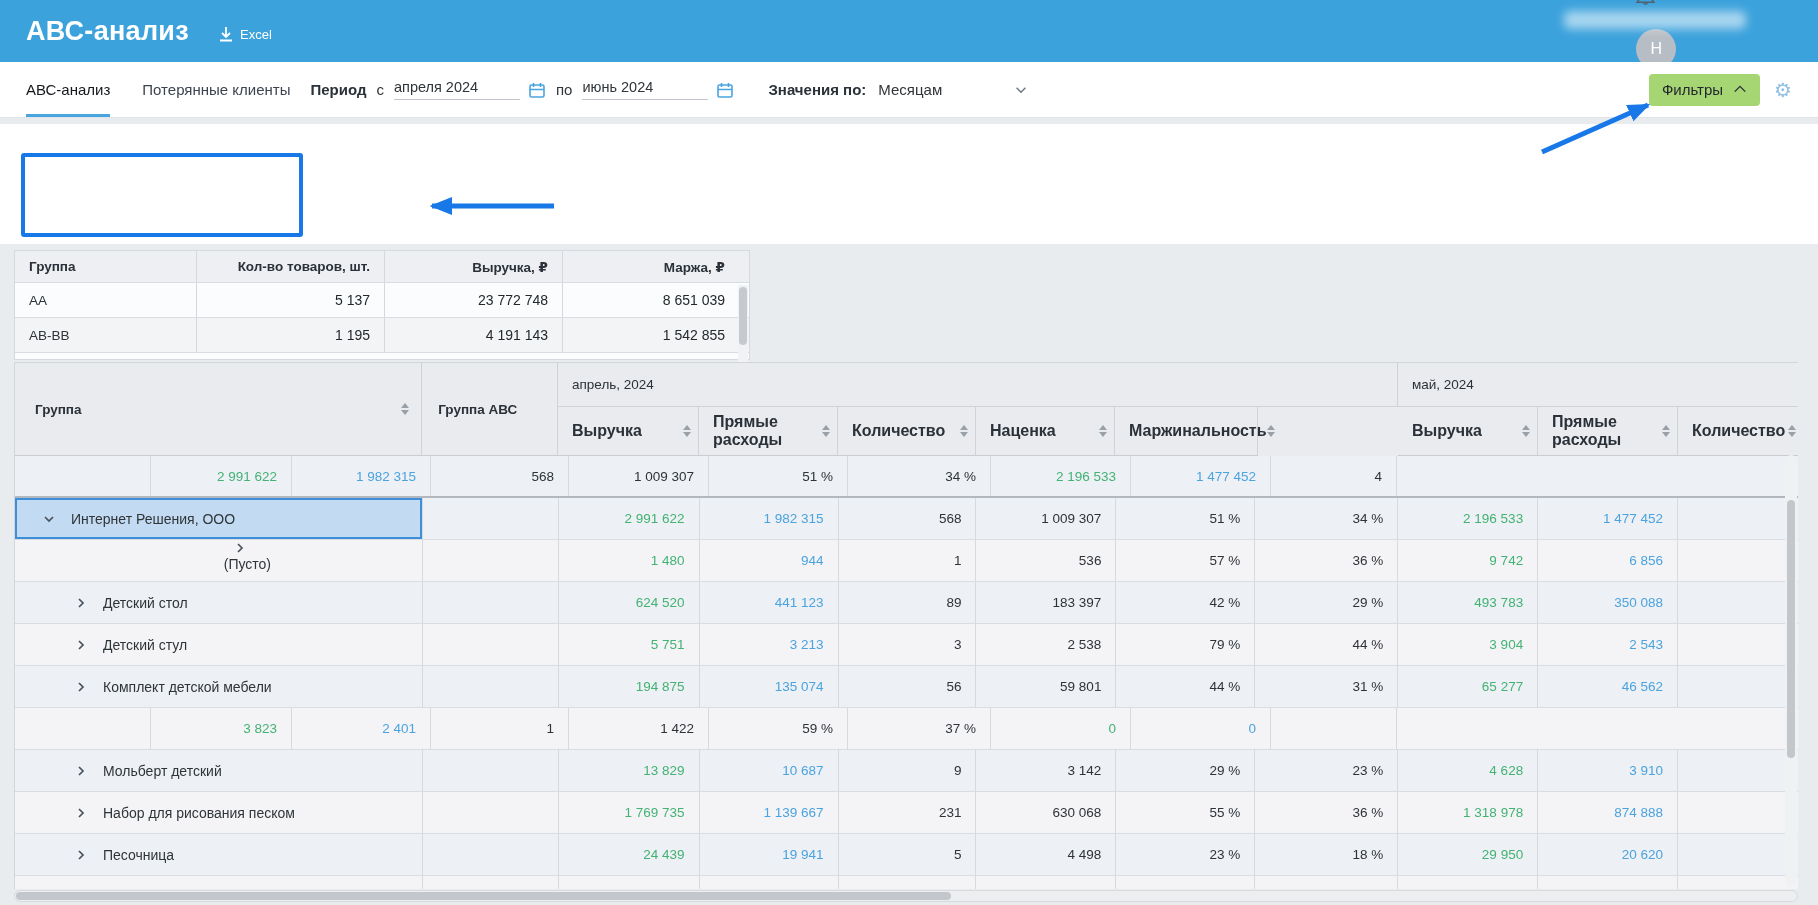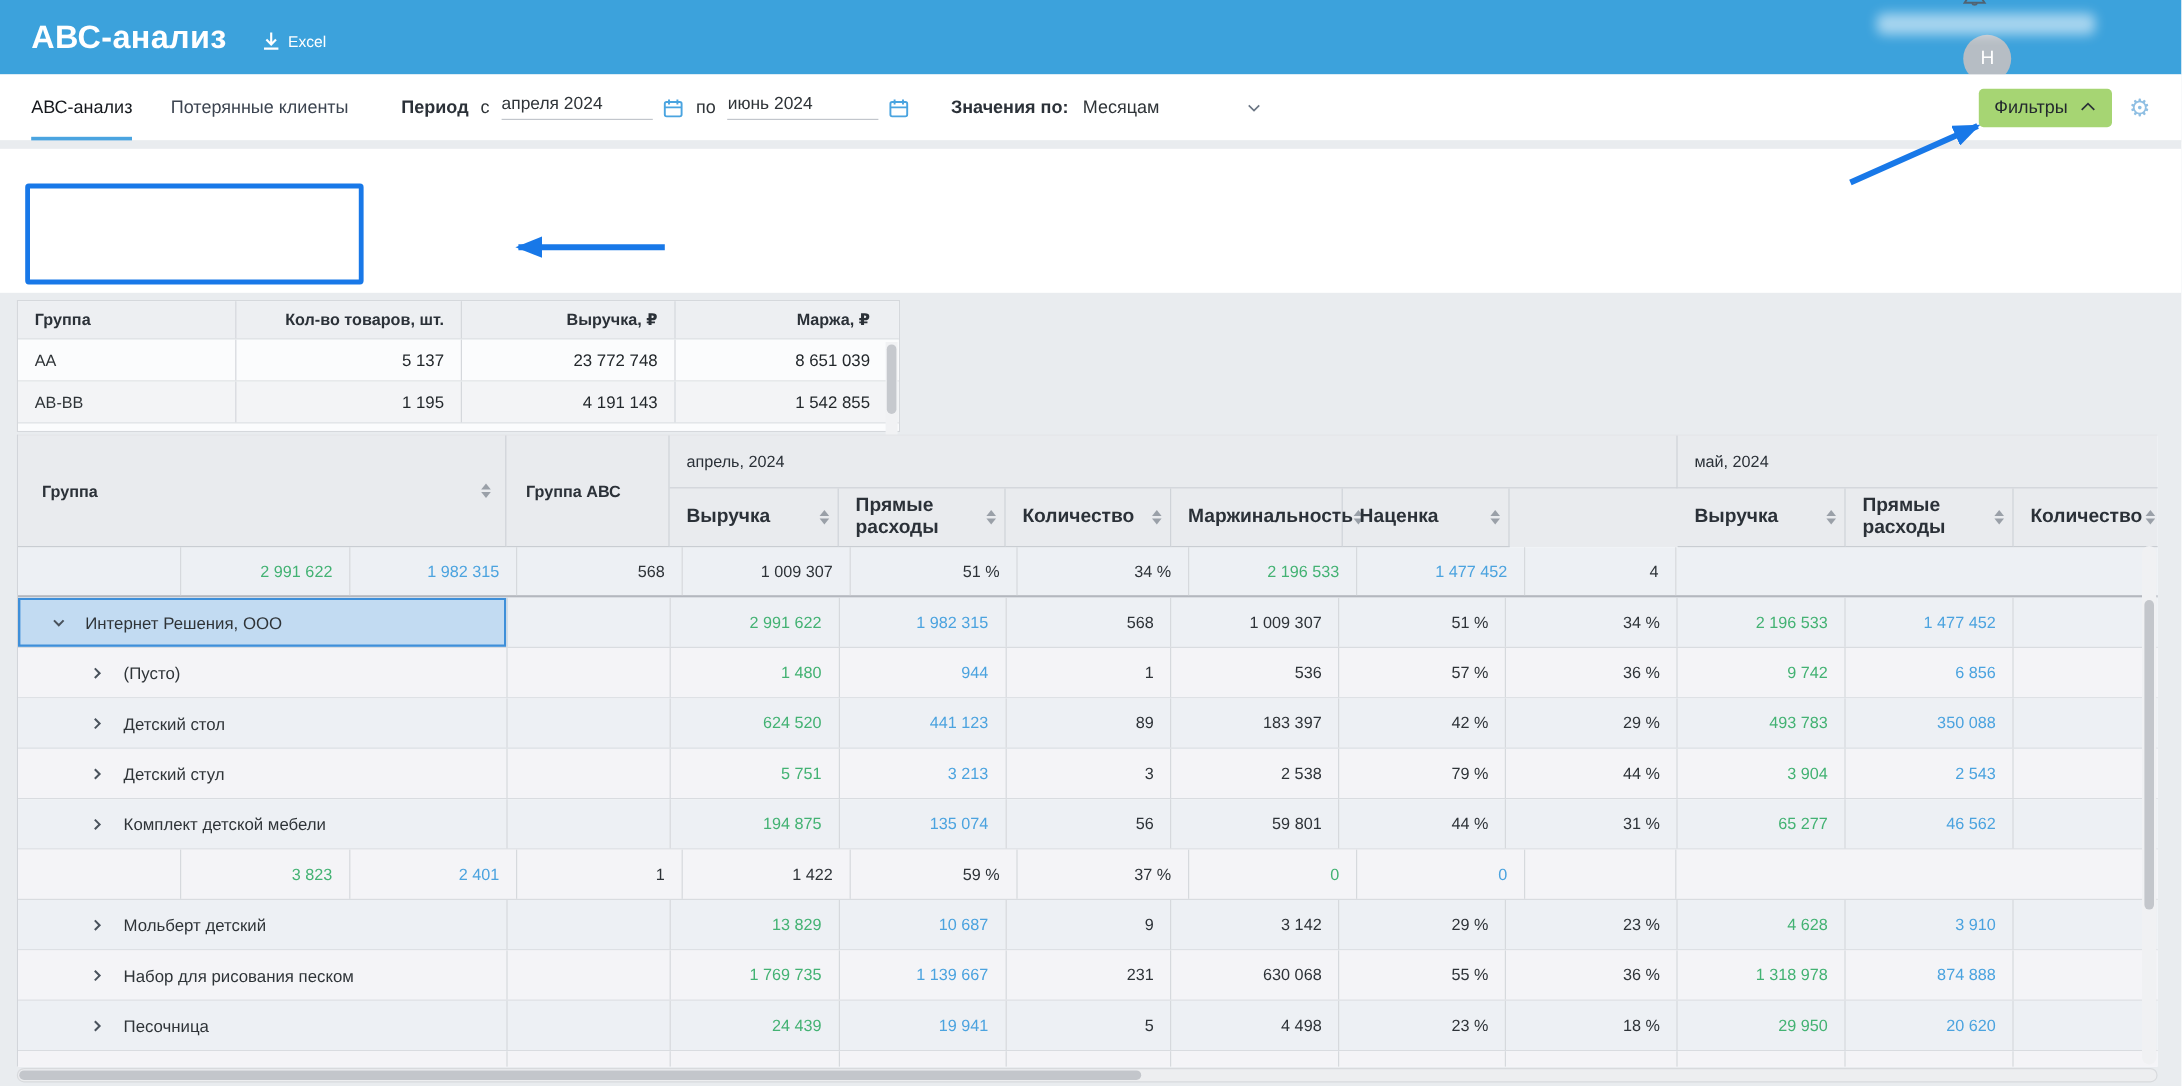--- a/index.html
+++ b/index.html
@@ -22,21 +22,21 @@
   .dots { display:flex; flex-direction:column; gap:3px; padding:4px; cursor:pointer; }
   .dots i { width:4px; height:4px; border-radius:50%; background:#fff; }
 
   
   .toolbar { position:absolute; left:0; top:62px; width:100%; height:56px; background:#fff;
              border-bottom:1px solid #e0e4e8; display:flex; align-items:center; padding:0 26px; }
   .tabs { display:flex; gap:32px; height:100%; }
   .tab { display:flex; align-items:center; height:100%; font-size:15px; color:#3c4450;
          border-bottom:3px solid transparent; padding-top:3px; cursor:pointer; }
   .tab.active { color:#15181d; border-bottom-color:#4AA4E0; }
-  .period { display:flex; align-items:center; gap:10px; margin-left:44px; font-size:15px; }
+  .period { display:flex; align-items:center; gap:10px; margin-left:20px; font-size:15px; }
   .lbl-bold { font-weight:700; color:#2b3138; }
   .dateinput { width:126px; border-bottom:1px solid #c2c6cc; padding-bottom:4px; font-size:14.5px; color:#2f3438; }
   .cal { display:flex; margin-left:-2px; }
   .valsby { display:flex; align-items:center; gap:12px; margin-left:34px; font-size:15px; }
   .dd { display:flex; align-items:center; justify-content:space-between; width:150px; cursor:pointer; }
   .right-tools { margin-left:auto; display:flex; align-items:center; gap:14px; }
   .filters-btn { background:#A6D573; border-radius:4px; padding:7px 13px 8px 13px; font-size:15px;
                  color:#23282e; display:flex; align-items:center; gap:10px; cursor:pointer; }
   .gear { font-family:"DejaVu Sans",sans-serif; font-size:20px; color:#8fbfe3; cursor:pointer; line-height:1; }
 
@@ -269,29 +269,29 @@
                   <i class="dn"></i>
                 </span>
               </div>
             <div class="mcell" style="width:138px;">
                 <span>Количество</span>
                 <span class="sort">
                   <i class="up"></i>
                   <i class="dn"></i>
                 </span>
               </div>
+            <div class="mcell" style="width:139px;">
+                <span>Наценка</span>
+                <span class="sort">
+                  <i class="up"></i>
+                  <i class="dn"></i>
+                </span>
+              </div>
             <div class="mcell" style="width:143px;">
                 <span>Маржинальность</span>
-                <span class="sort">
-                  <i class="up"></i>
-                  <i class="dn"></i>
-                </span>
-              </div>
-            <div class="mcell" style="width:139px;">
-                <span>Наценка</span>
                 <span class="sort">
                   <i class="up"></i>
                   <i class="dn"></i>
                 </span>
               </div>
           </div>
         </div>
         <div class="hgroup">
           <div class="hmonth" style="width:406px;">май, 2024</div>
           <div class="hmetrics">
@@ -346,21 +346,21 @@
             <div class="cell vcell blue" style="width: 139px;">1 982 315</div>
             <div class="cell vcell plain" style="width: 138px;">568</div>
             <div class="cell vcell plain" style="width: 140px;">1 009 307</div>
             <div class="cell vcell plain" style="width: 139px;">51 %</div>
             <div class="cell vcell plain" style="width: 143px;">34 %</div>
             <div class="cell vcell green" style="width: 140px;">2 196 533</div>
             <div class="cell vcell blue" style="width: 140px;">1 477 452</div>
             <div class="cell vcell plain" style="width: 126px;"></div>
           </div>
           <div class="trow light">
-            <div class="cell gcell child" style="width: 408px;">
+            <div class="cell gcell child" style="width: 408px; flex-direction: column;">
               <span class="expander">
                 <svg width="16" height="16" viewBox="0 0 16 16">
                   <polyline points="6,4 10,8 6,12" fill="none" stroke="#49525c" stroke-width="1.7"></polyline>
                 </svg>
               </span>
               <span>(Пусто)</span>
             </div>
             <div class="cell acell" style="width: 136px;"></div>
             <div class="cell vcell green" style="width: 141px;">1 480</div>
             <div class="cell vcell blue" style="width: 139px;">944</div>

